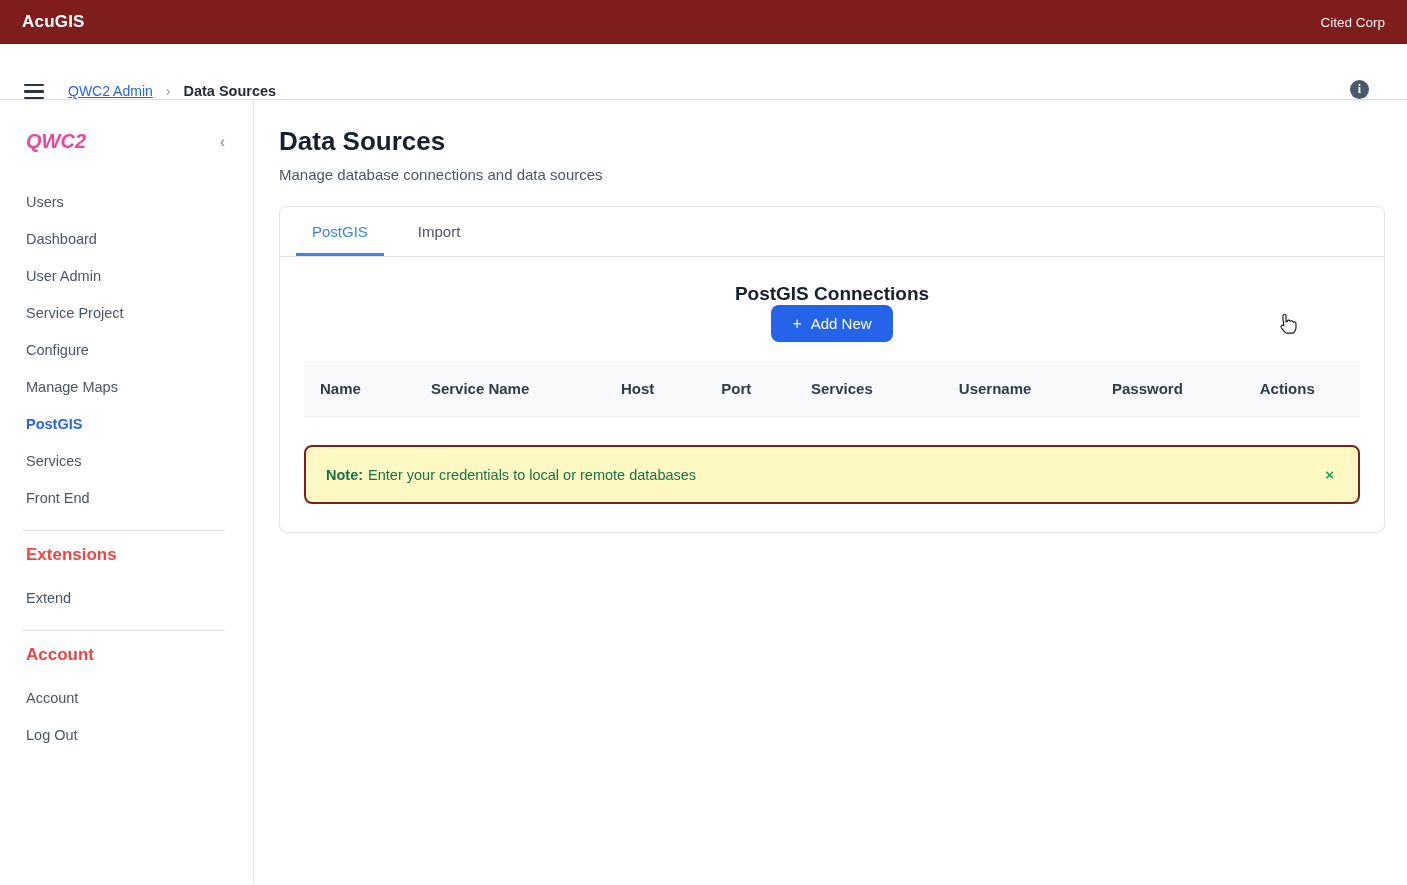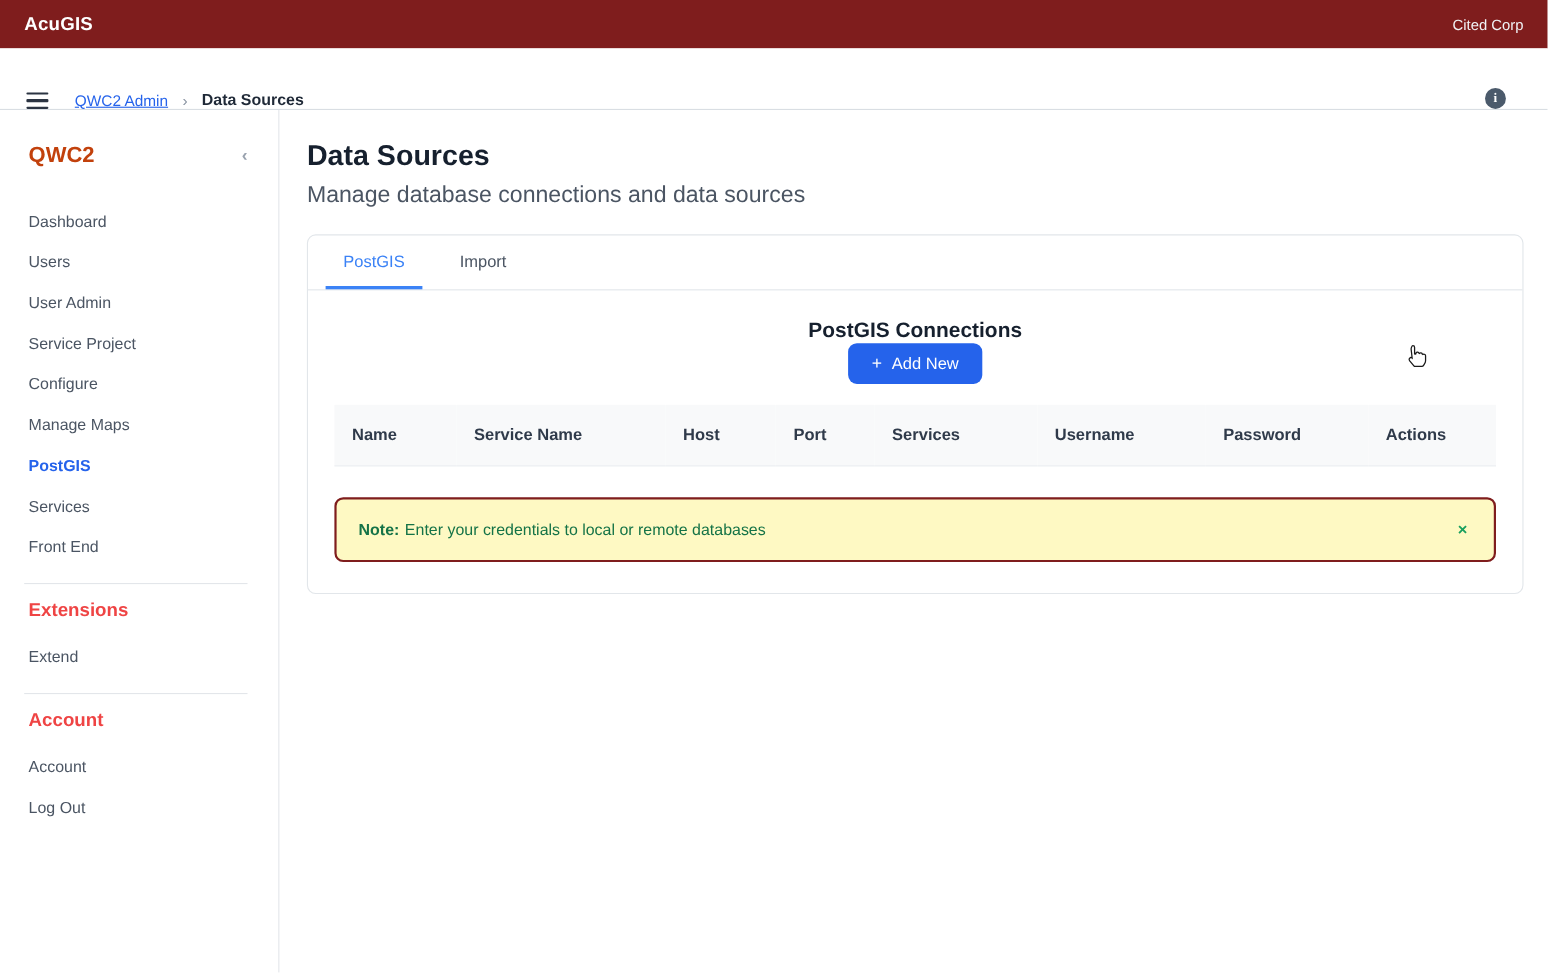--- a/index.html
+++ b/index.html
@@ -53,34 +53,34 @@
   .sidebar {
     width: 254px;
     border-right: 1px solid #e3e6ea;
     padding: 16px 16px 16px 26px;
     flex-shrink: 0;
   }
   .side-head {
     display: flex; align-items: center; justify-content: space-between;
     margin: 14px 0 30px 0; padding-right: 12px;
   }
-  .side-title { font-size: 20px; font-weight: 700; color: #c2410c; }
+  .side-title { font-size: 20px; font-weight: 700; color: #ec4899; font-style: italic; }
   .side-collapse { color: #9aa3af; font-size: 16px; cursor: pointer; font-weight: 700; }
   .side-item {
     font-size: 14.5px; color: #4b5563;
     padding: 10.5px 0; cursor: pointer;
   }
   .side-item.active { color: #2563eb; font-weight: 600; }
   .side-divider { border: none; border-top: 1px solid #e3e6ea; margin: 14px 12px 14px -4px; }
   .side-section-title { font-size: 17px; font-weight: 700; color: #ef4444; margin: 12px 0 14px 0; }
 
   
   .main { flex: 1; padding: 26px 22px 0 25px; }
   .page-title { font-size: 26px; font-weight: 700; color: #16202e; }
-  .page-subtitle { font-size: 21px; color: #4b5563; margin-top: 9px; }
+  .page-subtitle { font-size: 15px; color: #4b5563; margin-top: 9px; }
 
   .card {
     margin-top: 23px;
     background: #ffffff;
     border: 1px solid #e2e6ea;
     border-radius: 8px;
   }
   .tabs { display: flex; border-bottom: 1px solid #e2e6ea; padding: 0 16px; }
   .tab {
     padding: 16px 16px 13px 16px;
@@ -151,22 +151,22 @@
   <div class="info-icon">i</div>
 </div>
 
 <div class="layout">
 
   <nav class="sidebar">
     <div class="side-head">
       <div class="side-title">QWC2</div>
       <div class="side-collapse">‹</div>
     </div>
+    <div class="side-item">Users</div>
     <div class="side-item">Dashboard</div>
-    <div class="side-item">Users</div>
     <div class="side-item">User Admin</div>
     <div class="side-item">Service Project</div>
     <div class="side-item">Configure</div>
     <div class="side-item">Manage Maps</div>
     <div class="side-item active">PostGIS</div>
     <div class="side-item">Services</div>
     <div class="side-item">Front End</div>
 
     <hr class="side-divider">
     <div class="side-section-title">Extensions</div>

